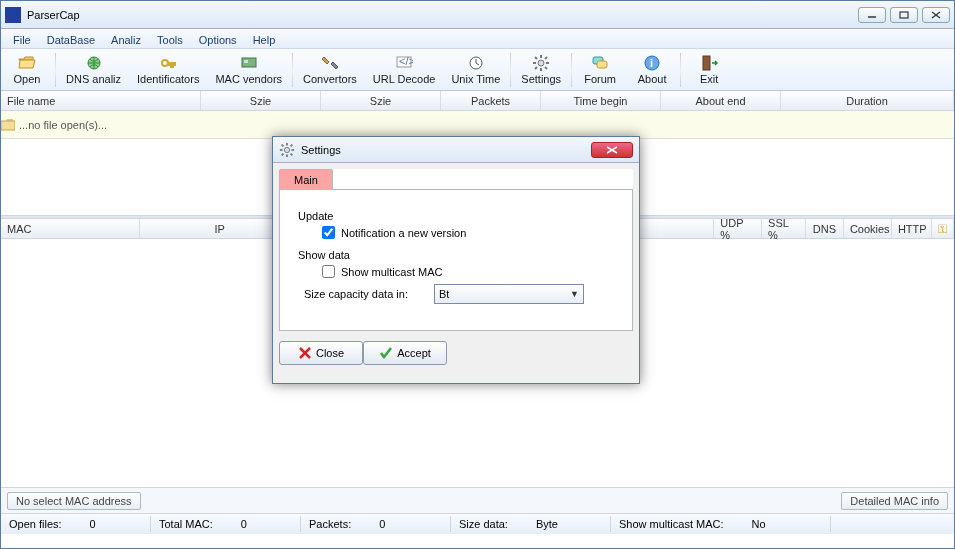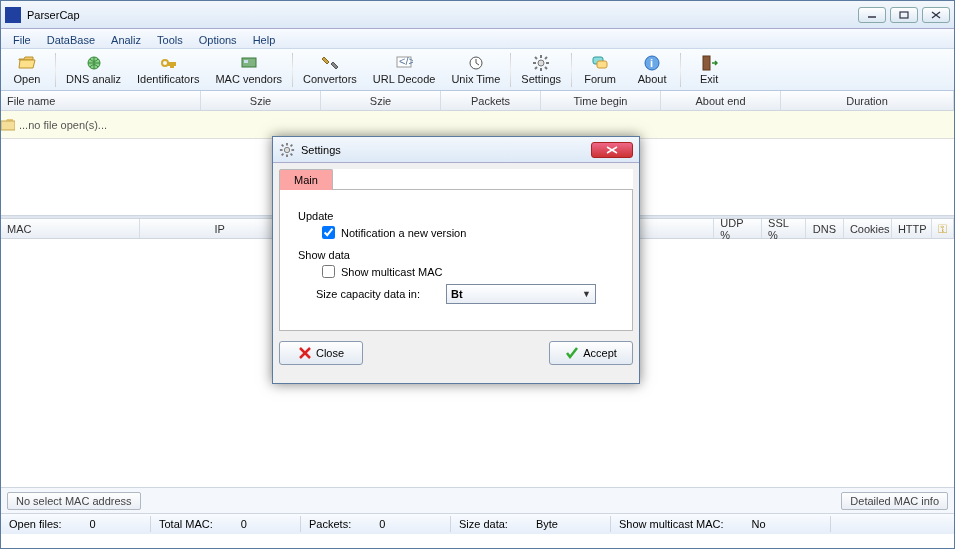--- a/index.html
+++ b/index.html
@@ -41,25 +41,25 @@
 .modal-title .gear { width:16px; height:16px; margin-right:6px; }
 .modal-title .t { flex:1; color:#000; }
 .modal-close { width:42px; height:16px; background:linear-gradient(#e68,#c33); border:1px solid #a22; border-radius:3px; display:flex; align-items:center; justify-content:center; color:#fff; font-weight:bold; }
 .modal-body { padding:6px; }
 .tabstrip { display:flex; border-bottom:1px solid #b8b8b8; background:#fff; }
 .tab { padding:4px 14px; border:1px solid #b8b8b8; border-bottom:none; background:#fca5a5; border-radius:2px 2px 0 0; margin-bottom:-1px; position:relative; }
 .tab-content { background:#fff; border:1px solid #b8b8b8; border-top:none; padding:14px 18px 18px; }
 .group-title { color:#000; margin:6px 0 4px; }
 .chk-row { display:flex; align-items:flex-end; margin:4px 0 10px 24px; }
 .chk-row input { margin-right:6px; width:13px; height:13px; }
-.field-row { display:flex; align-items:center; margin:6px 0 8px 18px; }
+.field-row { display:flex; align-items:center; margin:6px 0 8px 6px; }
 .field-row .lbl { width:130px; }
-.select { width:150px; height:20px; border:1px solid #7a8aa0; background:linear-gradient(#fff,#e9eef5); display:flex; align-items:center; padding:0 4px; justify-content:space-between;font-weight:bold; }
+.select { width:150px; height:20px; border:1px solid #7a8aa0; background:linear-gradient(#fff,#e9eef5); display:flex; align-items:center; padding:0 4px; justify-content:space-between; }
 .select .arrow { font-size:9px; color:#333; }
-.modal-actions { display:flex; justify-content:space-between; padding:10px 0 12px; background:#f0f0f0; border-top:0; }
+.modal-actions { display:flex; justify-content:flex-start; padding:10px 0 12px; background:#f0f0f0; border-top:0; }
 .dlg-btn { width:84px; height:24px; border:1px solid #8a9ab0; background:linear-gradient(#fefefe,#e3eaf3); border-radius:3px; display:flex; align-items:center; justify-content:center; gap:4px; }
 .dlg-btn .bi { width:14px; height:14px; display:flex; align-items:center; justify-content:center; }
 
 .key-icon { color:#caa32a; font-size:12px; }
 </style>
 </head>
 <body>
 
 <div class="titlebar">
   <div class="app-icon"></div>

